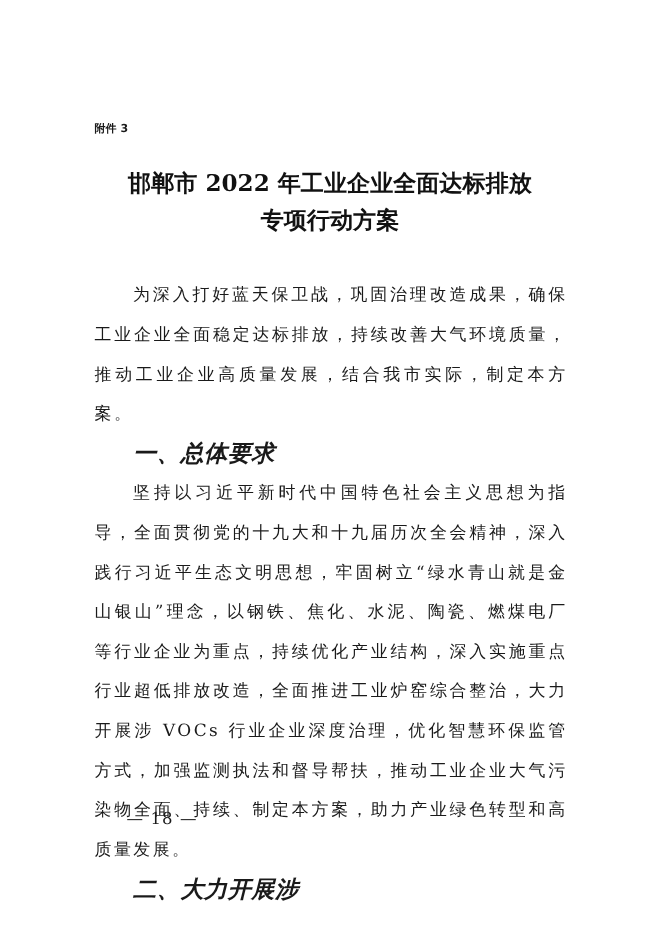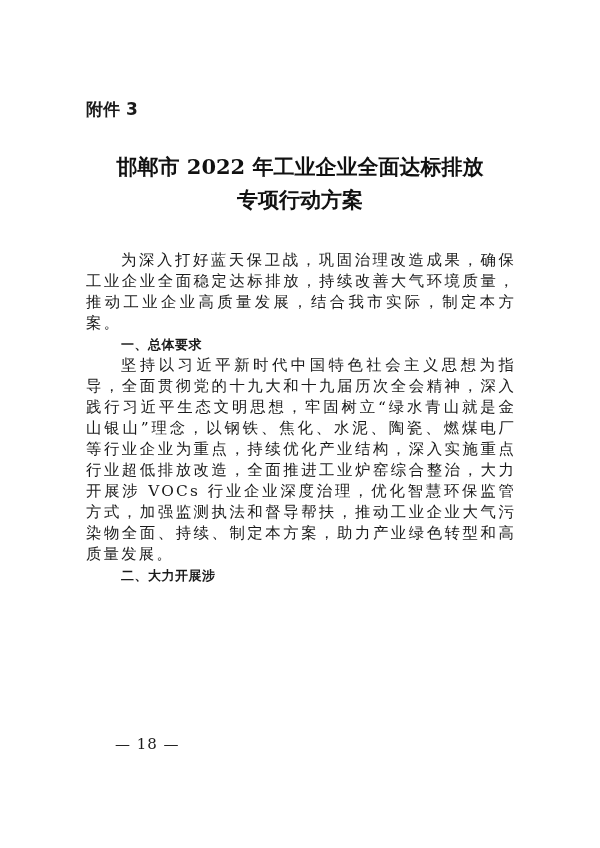--- a/index.html
+++ b/index.html
@@ -2,39 +2,39 @@
 <html><head>
 <meta charset="utf-8">
 <style>
   html, body { margin: 0; padding: 0; }
   body {
     width: 600px; height: 848px; background: #ffffff; position: relative; overflow: hidden;
     font-family: "DejaVu Serif", "Liberation Serif", serif; color: #1a1a1a;
   }
   .page { position: absolute; left: 0; top: 0; width: 600px; height: 848px; }
   .attach {
-    position: absolute; left: 86px; top: 98px; font-size: 17px; font-weight: bold;
+    position: absolute; left: 86px; top: 110px; font-size: 10px; font-weight: bold;
     font-family: "DejaVu Sans", "Liberation Sans", sans-serif; letter-spacing: 0px;
   }
   .title {
     position: absolute; left: 0; width: 600px; text-align: center;
     font-size: 21px; font-weight: bold; color: #111;
     font-family: "DejaVu Serif", "Liberation Serif", serif;
   }
   .title.l1 { top: 153px; }
   .title.l2 { top: 186px; }
   .body {
     position: absolute; left: 86px; width: 430px; top: 250px;
-    font-size: 15.4px; line-height: 21px; text-align: justify; text-align-last: left;
+    font-size: 15.4px; line-height: 36px; text-align: justify; text-align-last: left;
     letter-spacing: 2.2px;
   }
   .para { margin: 0; text-indent: 35px; }
   .heading {
     margin: 0; text-indent: 35px; font-weight: bold; letter-spacing: 0.5px;
-    font-family: "DejaVu Sans", "Liberation Sans", sans-serif; font-size: 13px;
+    font-family: "DejaVu Sans", "Liberation Sans", sans-serif; font-size: 21px; font-style: italic;
   }
   .pagenum {
     position: absolute; left: 86px; top: 735px; font-size: 15px; letter-spacing: 1px; margin-left: 29px;
   }
 </style>
 </head>
 <body>
 
 <div class="page">
   <div class="attach">附件 3</div>

